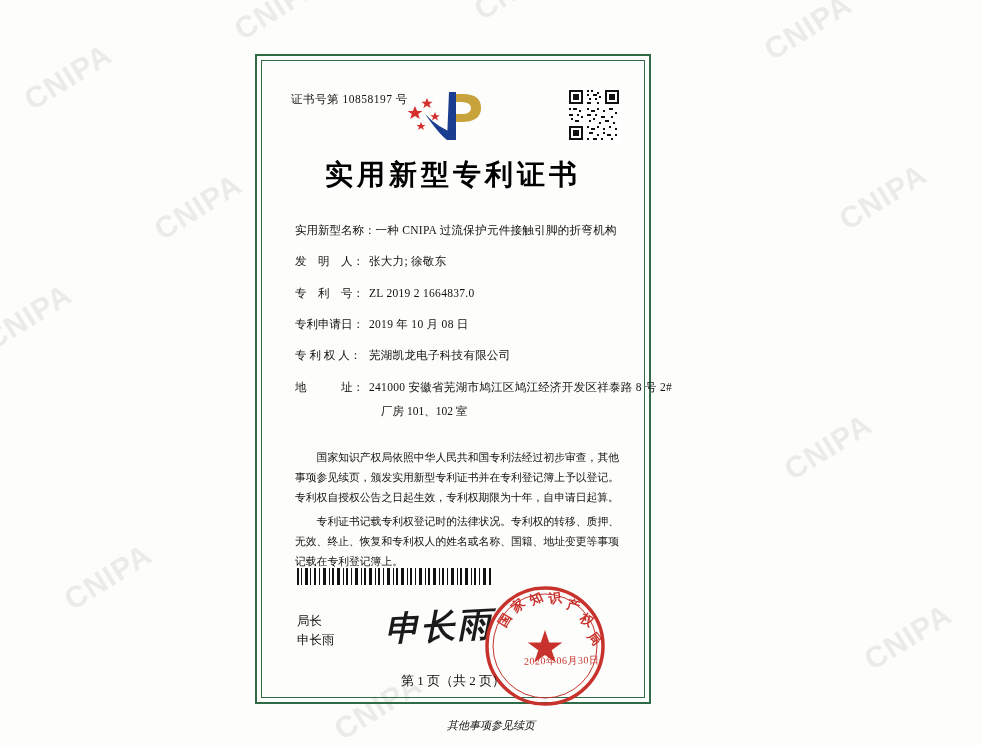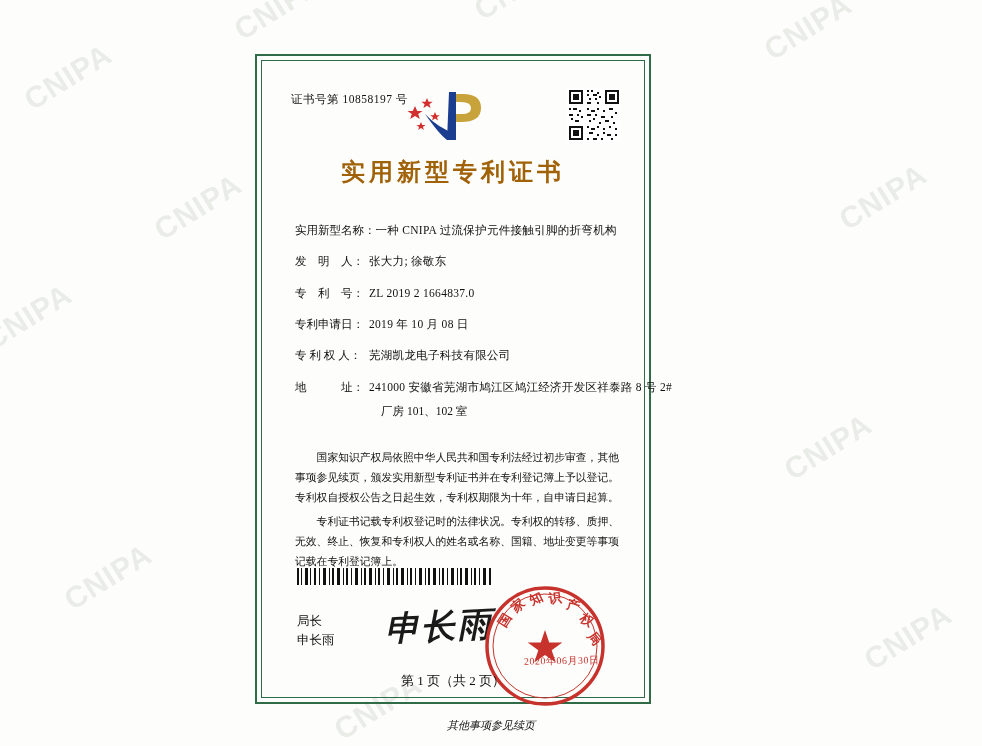--- a/index.html
+++ b/index.html
@@ -90,23 +90,23 @@
     height: 58px;
   }
   .title {
     position: absolute;
     top: 100px;
     left: 0;
     right: 0;
     text-align: center;
     font-family: Liberation Mono, monospace;
     font-weight: bold;
-    font-size: 24px;
+    font-size: 28px;
     letter-spacing: 4px;
-    color: #a16207;
+    color: #000000;
   }
   .fields {
     position: absolute;
     left: 38px;
     right: 28px;
     top: 164px;
     font-size: 11.5px;
     line-height: 1.9;
     color: #111;
   }

